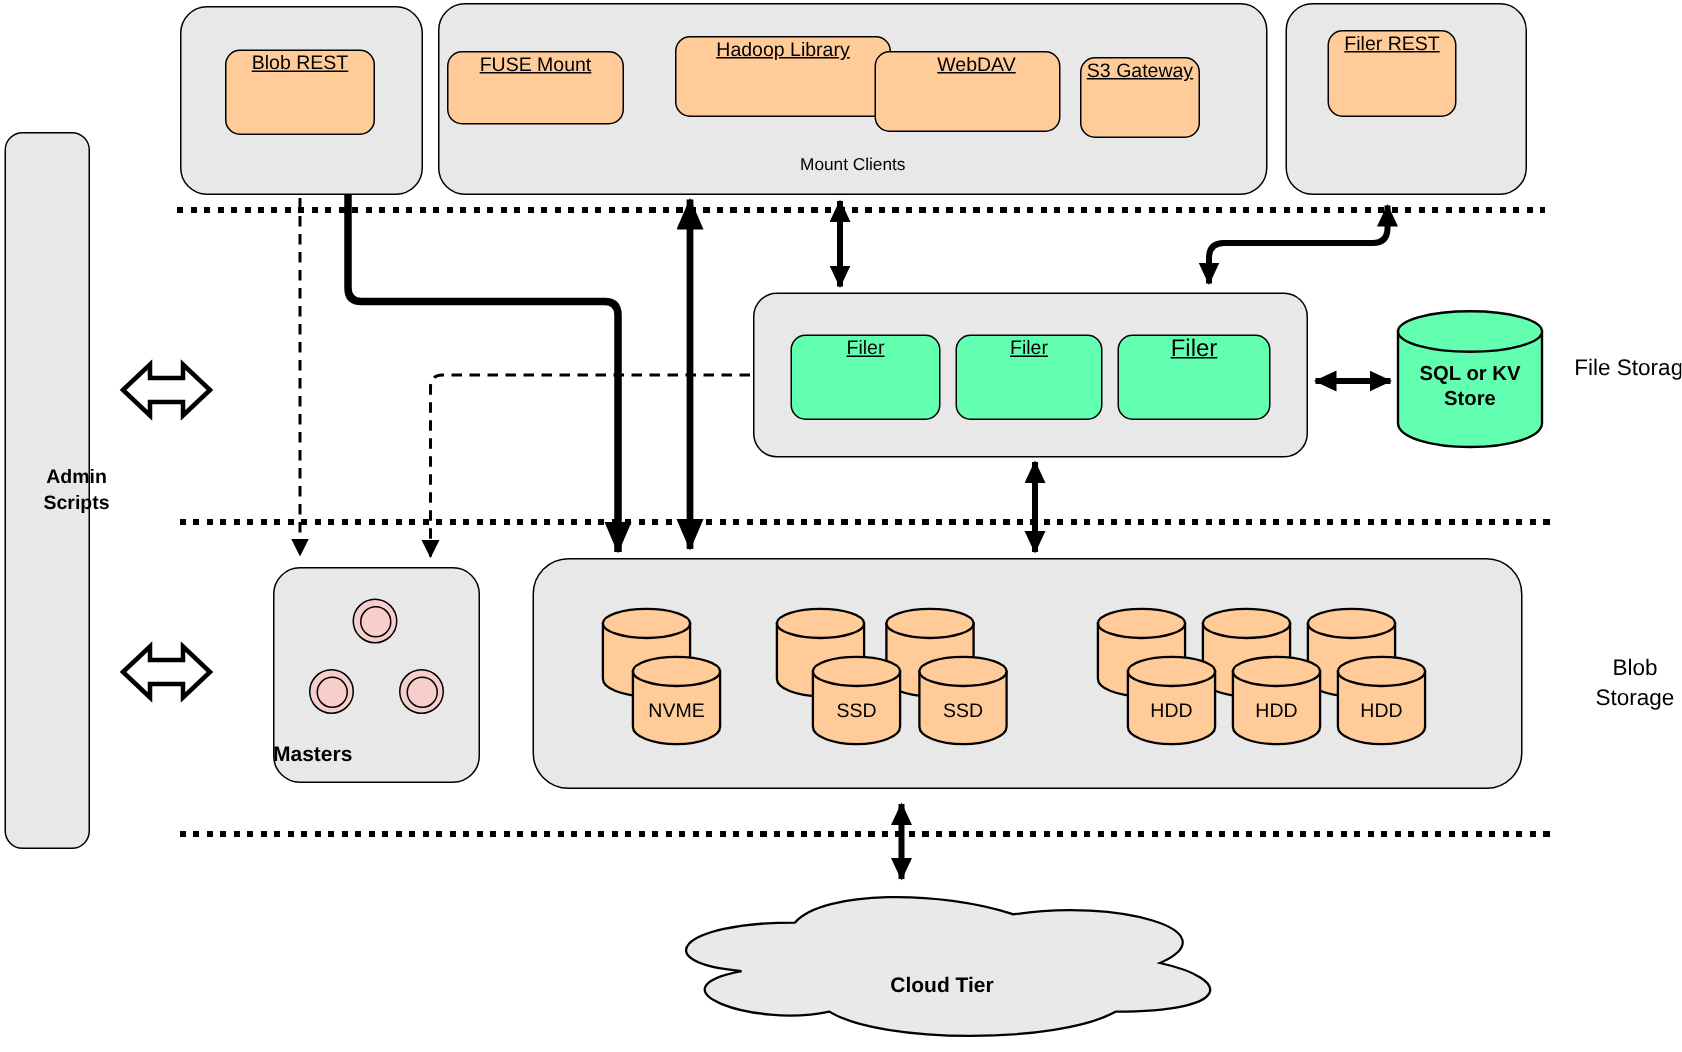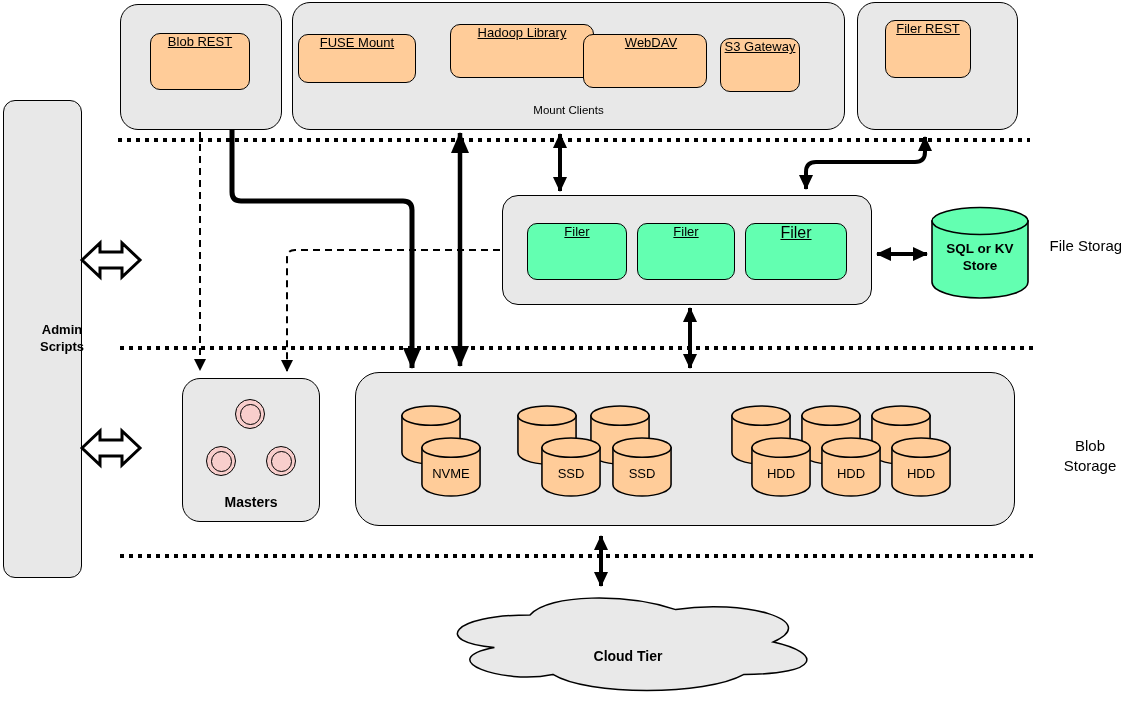--- a/index.html
+++ b/index.html
@@ -20,36 +20,36 @@
   .obox,.gbox{
     position:absolute;border:1.5px solid var(--line-black);border-radius:10px;
     box-sizing:border-box;display:flex;align-items:flex-start;justify-content:center;
     font-size:13px;text-align:center;text-decoration:underline;
   }
   .obox{background:var(--box-orange);}
   .gbox{background:var(--box-green);}
   .caption{position:absolute;font-size:11.5px;text-align:center;}
   .side-label{position:absolute;width:84px;text-align:center;font-size:15px;line-height:1.35;}
   .admin{
-    position:absolute;left:3px;top:100px;width:79px;height:478px;
+    position:absolute;left:3px;top:88px;width:57px;height:478px;
     background:var(--container-gray);border:1.5px solid var(--line-black);border-radius:12px;
     box-sizing:border-box;display:flex;align-items:center;justify-content:center;
     font-size:13px;font-weight:bold;text-align:center;line-height:1.3;padding-left:39px;
   }
   .ring{
     position:absolute;width:30px;height:30px;border-radius:50%;
     background:var(--circle-pink);border:1.6px solid var(--line-black);
     box-sizing:border-box;display:flex;align-items:center;justify-content:center;
   }
   .ring-inner{
     width:21px;height:21px;border-radius:50%;
     background:var(--circle-pink);border:1.6px solid var(--line-black);box-sizing:border-box;
   }
   .masters-label{
-    position:absolute;left:182px;top:494px;width:138px;text-align:center;
+    position:absolute;left:182px;top:494px;width:138px;text-align:left;
     font-size:14px;font-weight:bold;
   }
   .cyl{position:absolute;width:62px;height:62px;}
   .cyl svg{display:block;fill:var(--box-orange);stroke:var(--line-black);stroke-width:1.6;}
   .cyl-label{position:absolute;left:0;right:0;top:30px;text-align:center;font-size:13px;}
   .sqlcyl{position:absolute;left:930px;top:205px;width:100px;height:95px;}
   .sqlcyl svg{display:block;fill:var(--box-green);stroke:var(--line-black);stroke-width:1.6;}
   .sqlcyl-label{
     position:absolute;left:10px;right:10px;top:36px;text-align:center;
     font-size:13.5px;font-weight:bold;line-height:1.25;

